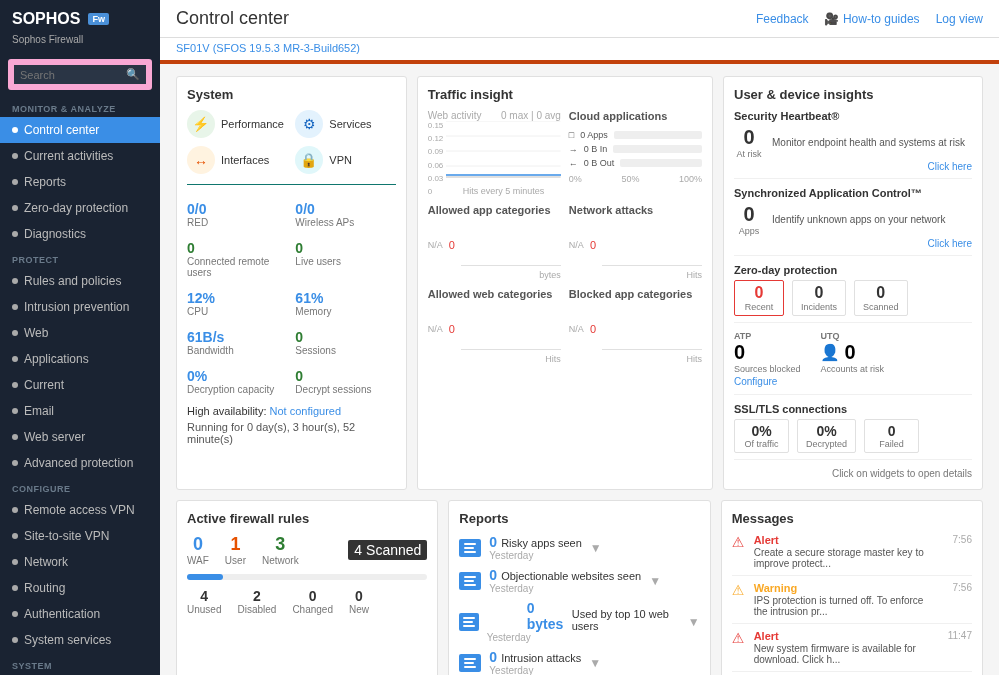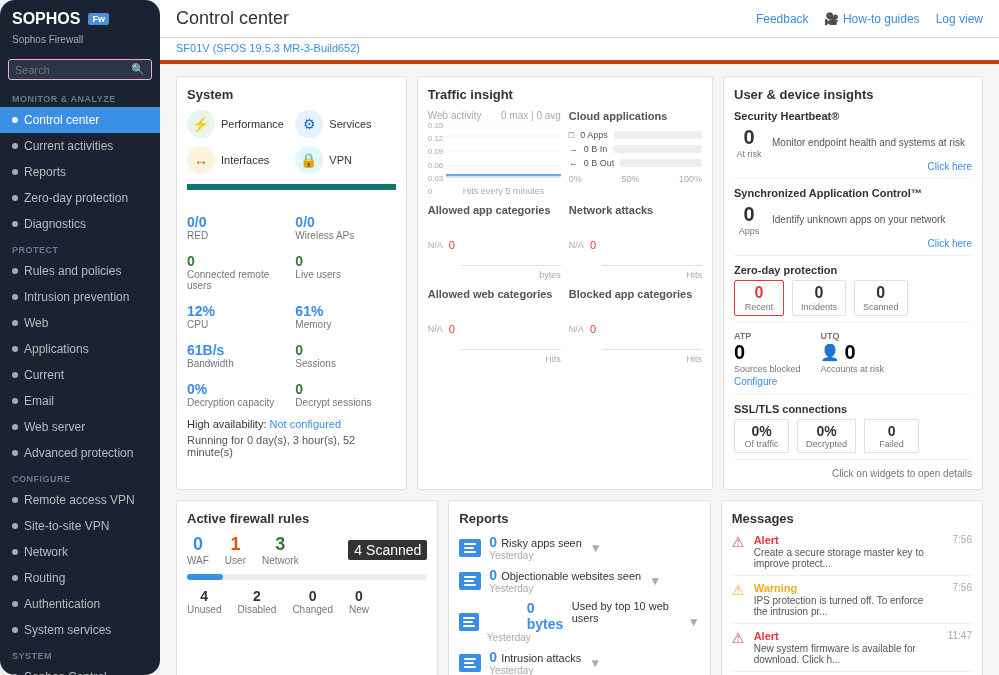--- a/index.html
+++ b/index.html
@@ -9,21 +9,20 @@
     .sidebar {
       width: 160px;
       min-width: 160px;
       background: #1a2332;
       color: #ccc;
       display: flex;
       flex-direction: column;
       height: 675px;
       overflow-y: auto;
       overflow-x: hidden;
-      border-radius: 15px;
     }
     .sidebar-logo {
       background: #1a2332;
       padding: 10px 12px 6px;
       display: flex;
       align-items: center;
       gap: 8px;
     }
     .sophos-logo { color: #fff; font-size: 16px; font-weight: bold; }
     .fw-badge {
@@ -31,21 +30,21 @@
       color: #fff;
       font-size: 9px;
       padding: 1px 4px;
       border-radius: 2px;
       font-weight: bold;
     }
     .sidebar-subtitle { color: #aaa; font-size: 10px; padding: 0 12px 8px; }
     .sidebar-search {
       margin: 6px 8px;
       background: #2a3545;
-      border: 1px solid #f9a8d4;
+      border: 6px solid #f9a8d4;
       border-radius: 3px;
       display: flex;
       align-items: center;
       padding: 3px 6px;
     }
     .sidebar-search input {
       background: transparent;
       border: none;
       color: #aaa;
       font-size: 11px;
@@ -331,21 +330,21 @@
           </div>
           <div class="sys-icon">
             <div class="icon-circle icon-orange">↔</div>
             <span>Interfaces</span>
           </div>
           <div class="sys-icon">
             <div class="icon-circle icon-teal">🔒</div>
             <span>VPN</span>
           </div>
         </div>
-        <div style="border-top: 6px solid #0f766e; padding-top: 20px;">
+        <div style="border-top: 1px solid #0f766e; padding-top: 12px;">
           <div class="system-stats">
             <div class="stat-block">
               <div class="stat-value">0/0</div>
               <div class="stat-label">RED</div>
             </div>
             <div class="stat-block">
               <div class="stat-value">0/0</div>
               <div class="stat-label">Wireless APs</div>
             </div>
             <div class="stat-block">
@@ -675,21 +674,21 @@
           </div>
           <div class="report-row">
             <div class="report-icon">
               <div class="report-icon-lines">
                 <div class="report-icon-line" style="width:12px;"></div>
                 <div class="report-icon-line" style="width:10px;"></div>
                 <div class="report-icon-line" style="width:12px;"></div>
               </div>
             </div>
             <div>
-              <div style="display:flex; align-items:flex-start; gap:4px;margin-left:40px;">
+              <div style="display:flex; align-items:flex-end; gap:4px;margin-left:40px;">
                 <span class="report-num">0 bytes</span>
                 <span class="report-label">Used by top 10 web users</span>
               </div>
               <div class="report-date">Yesterday</div>
             </div>
             <span class="report-arrow">▼</span>
           </div>
           <div class="report-row">
             <div class="report-icon">
               <div class="report-icon-lines">

